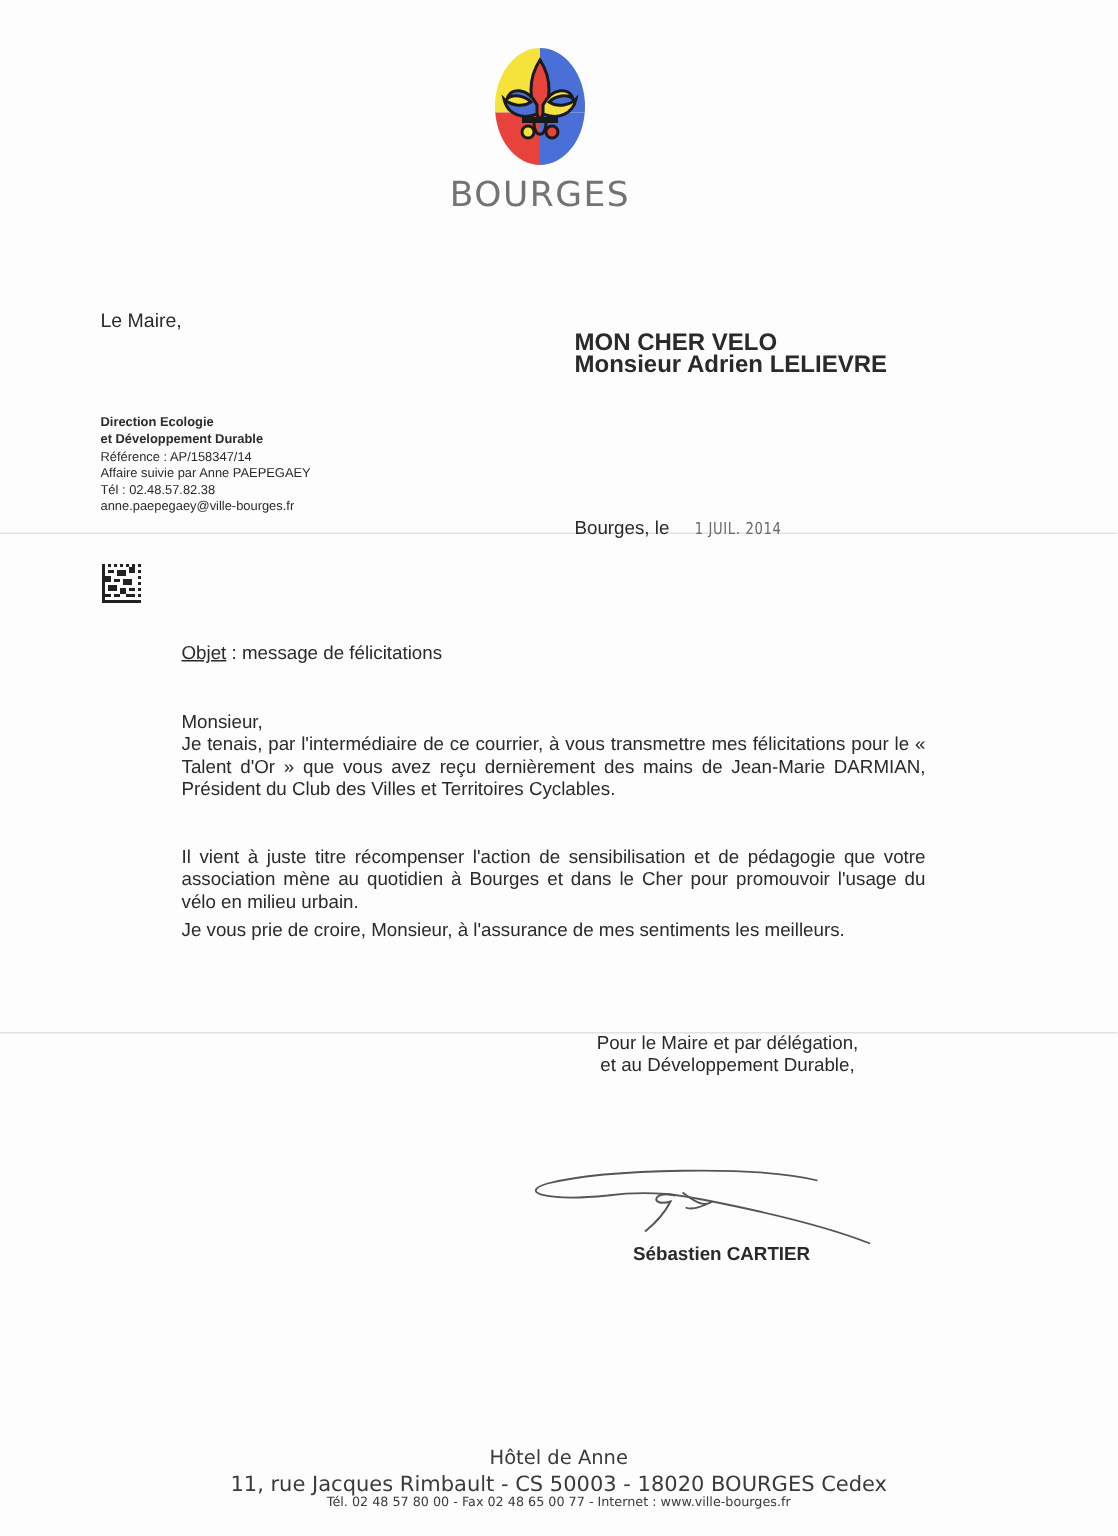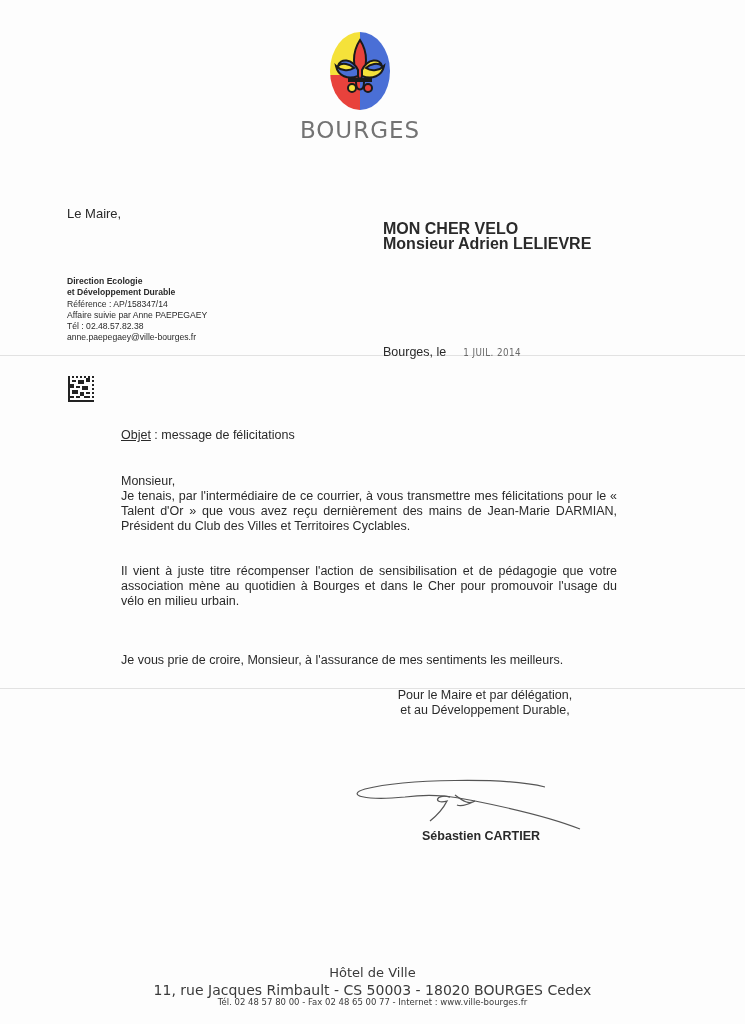--- a/index.html
+++ b/index.html
@@ -112,30 +112,30 @@
   </g>
 </svg>
 
 <div class="abs subject">
   <u>Objet</u><span> : message de félicitations</span>
 </div>
 
 <div class="abs body" style="top:474px;">Monsieur,</div>
 <div class="abs body" style="top:489px;">Je tenais, par l'intermédiaire de ce courrier, à vous transmettre mes félicitations pour le « Talent d'Or » que vous avez reçu dernièrement des mains de Jean-Marie DARMIAN, Président du Club des Villes et Territoires Cyclables.</div>
 <div class="abs body" style="top:564px;">Il vient à juste titre récompenser l'action de sensibilisation et de pédagogie que votre association mène au quotidien à Bourges et dans le Cher pour promouvoir l'usage du vélo en milieu urbain.</div>
-<div class="abs body" style="top:653px;">Je vous prie de croire, Monsieur, à l'assurance de mes sentiments les meilleurs.</div>
+<div class="abs body" style="top:613px;">Je vous prie de croire, Monsieur, à l'assurance de mes sentiments les meilleurs.</div>
 
 <div class="abs sigblock">
   <div>Pour le Maire et par délégation,</div>
   <div>et au Développement Durable,</div>
 </div>
 
 <svg class="abs" style="left:345px; top:775px; width:240px; height:60px;" viewBox="0 0 240 60">
   <path d="M200 12 C160 2 60 4 20 14 C0 20 20 26 60 22 C90 18 110 22 130 26 C170 34 210 44 235 54" fill="none" stroke="#555" stroke-width="1.2"></path>
   <path d="M105 22 C90 18 88 30 102 26 C98 34 90 42 85 46" fill="none" stroke="#555" stroke-width="1.3"></path>
   <path d="M110 20 C118 26 124 30 130 26 C122 30 116 32 112 30" fill="none" stroke="#555" stroke-width="1.3"></path>
 </svg>
 
 <div class="abs signame">Sébastien CARTIER</div>
 
-<div class="abs footer f1">Hôtel de Ville</div>
+<div class="abs footer f1">Hôtel de Anne</div>
 <div class="abs footer f2">11, rue Jacques Rimbault - CS 50003 - 18020 BOURGES Cedex</div>
 <div class="abs footer f3">Tél. 02 48 57 80 00 - Fax 02 48 65 00 77 - Internet : www.ville-bourges.fr</div>
 
 </body></html>

